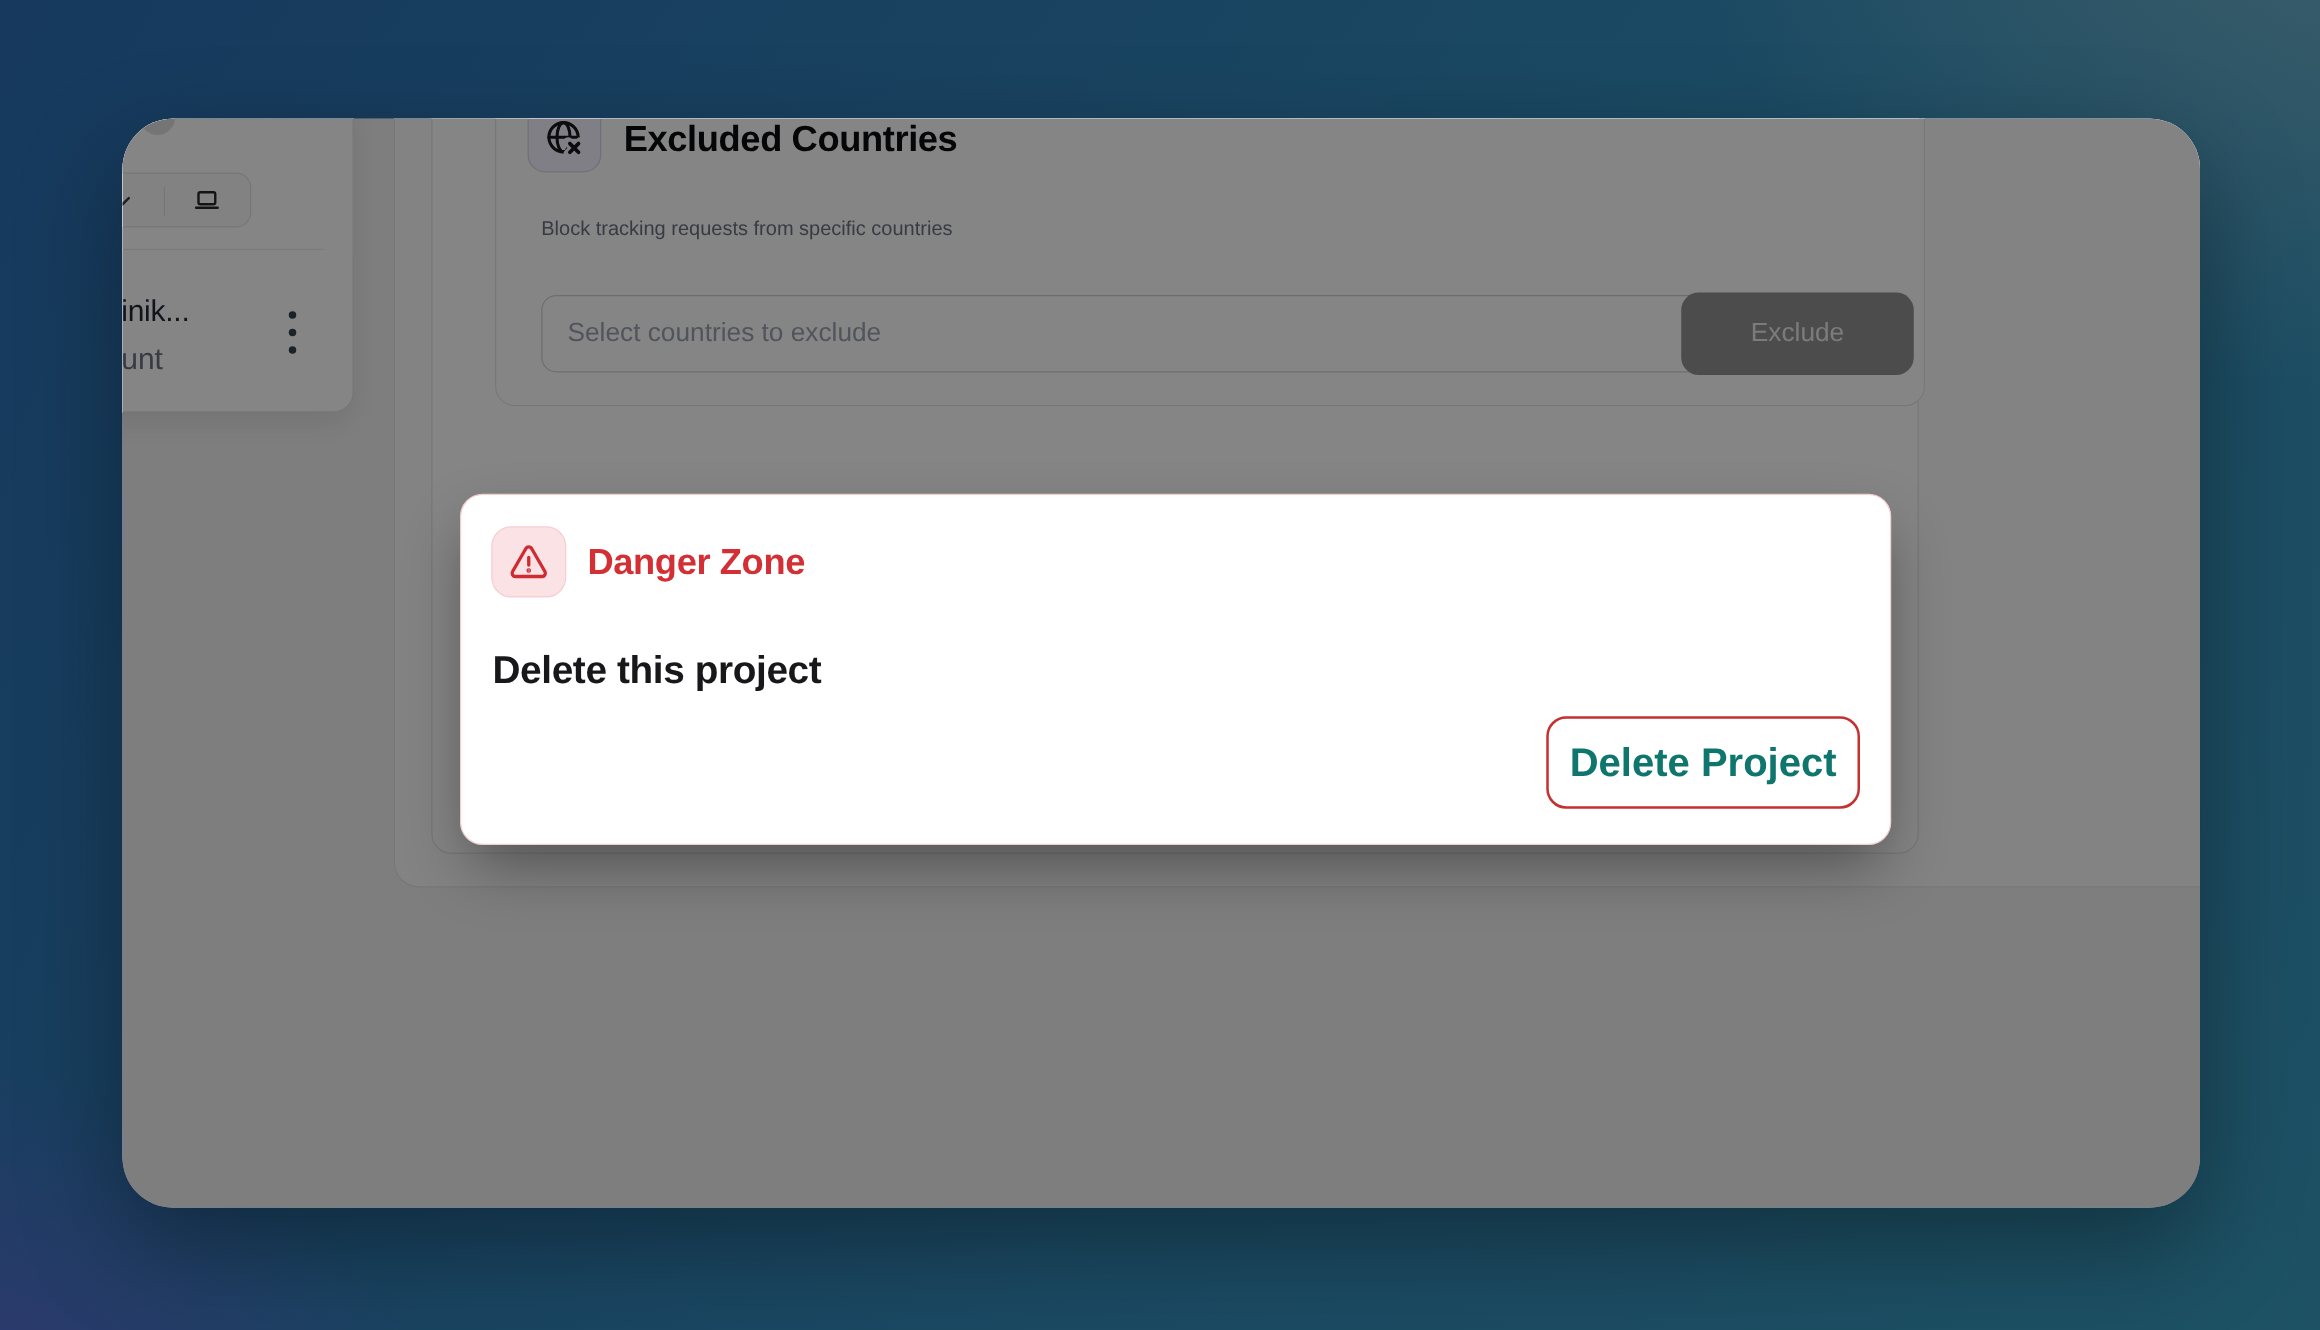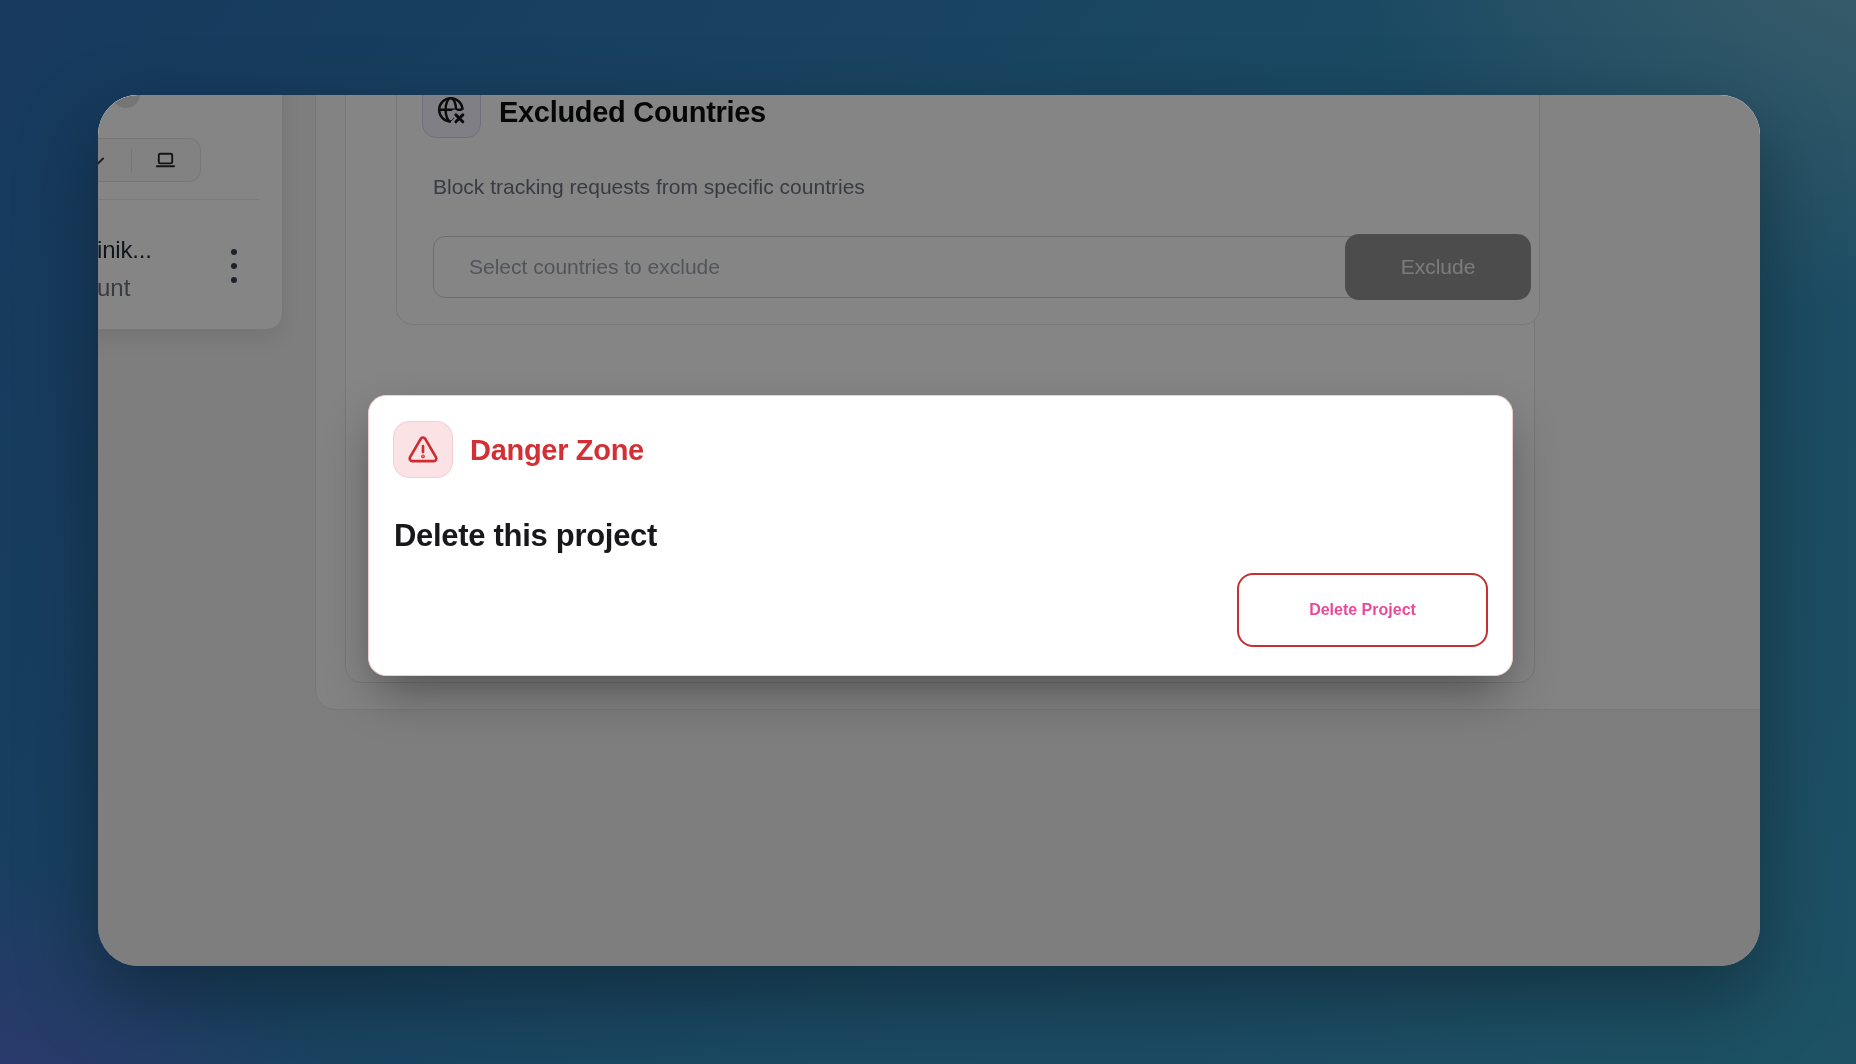--- a/index.html
+++ b/index.html
@@ -68,26 +68,26 @@
   .section-icon-box {
     position: absolute; left: 25px; top: 6px; width: 59px; height: 56px;
     background: #f5f3ff; border: 1px solid #d8d2f0; border-radius: 14px;
     display: flex; align-items: center; justify-content: center; color: #18181b;
   }
   .section-title {
     position: absolute; left: 102px; top: 20px; font-size: 29px; font-weight: 700;
     color: #0b0c0e; letter-spacing: -0.3px;
   }
   .section-desc {
-    position: absolute; left: 36px; top: 99px; font-size: 21px; color: #6b7280;
+    position: absolute; left: 36px; top: 99px; font-size: 16px; color: #6b7280;
   }
   .country-select {
     position: absolute; left: 36px; top: 160px; width: 996px; height: 62px;
     background: #ffffff; border: 1px solid #d4d4d8; border-radius: 12px;
-    display: flex; align-items: center; padding: 0 35px; cursor: pointer;
+    display: flex; align-items: center; padding: 0 20px; cursor: pointer;
   }
   .select-placeholder { font-size: 21px; color: #9ca3af; flex: 1; }
   .select-chevron { width: 22px; height: 22px; color: #52525b; }
   .exclude-btn {
     position: absolute; left: 948px; top: 158px; width: 186px; height: 66px;
     background: #929292; border: none; border-radius: 14px;
     font-family: "Liberation Sans", sans-serif; font-size: 21px; font-weight: 500; color: #ececec;
   }
 
   
@@ -109,21 +109,21 @@
   .danger-heading {
     position: absolute; left: 25px; top: 122px; font-size: 31px; font-weight: 600;
     color: #18181b; letter-spacing: -0.3px;
   }
   .danger-desc {
     position: absolute; left: 25px; top: 175px; font-size: 23px; color: #52525b; line-height: 43px;
   }
   .delete-btn {
     position: absolute; left: 868px; top: 177px; width: 251px; height: 74px;
     background: #ffffff; border: 2px solid #c53030; border-radius: 16px;
-    font-family: "Liberation Sans", sans-serif; font-size: 16px; font-weight: 600; color: #ec4899;
+    font-family: "Liberation Sans", sans-serif; font-size: 32px; font-weight: 600; color: #0f766e;
   }
 </style>
 </head>
 <body>
 
 <div class="screen">
   <div class="window">
 
     <div class="sidebar-card">
       <div class="avatar-arc"></div>

